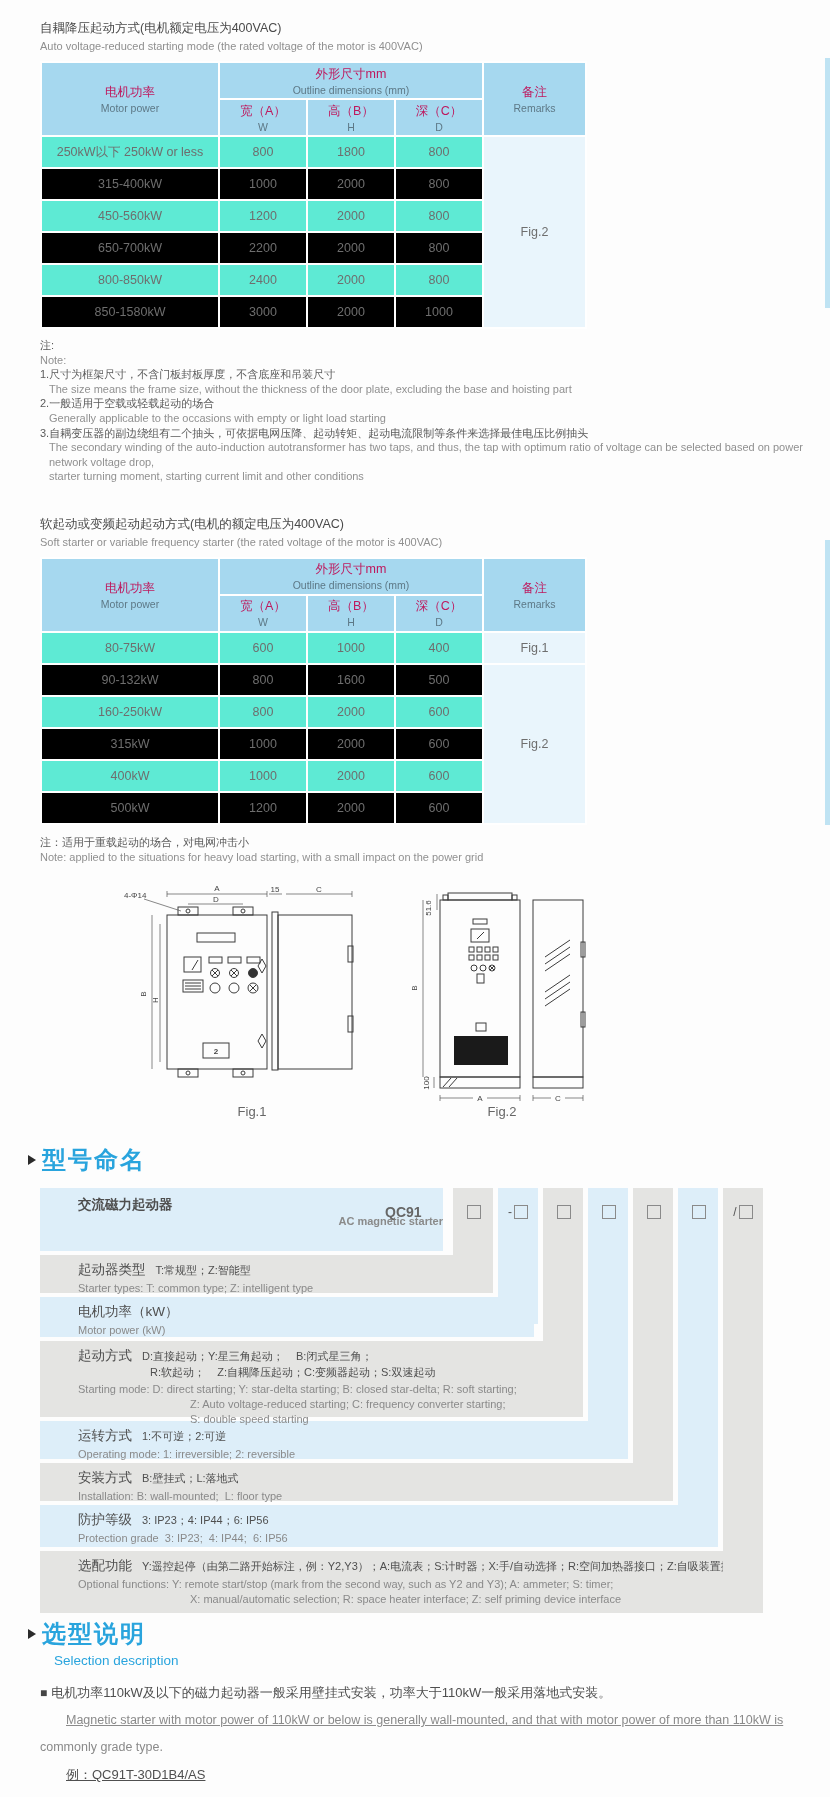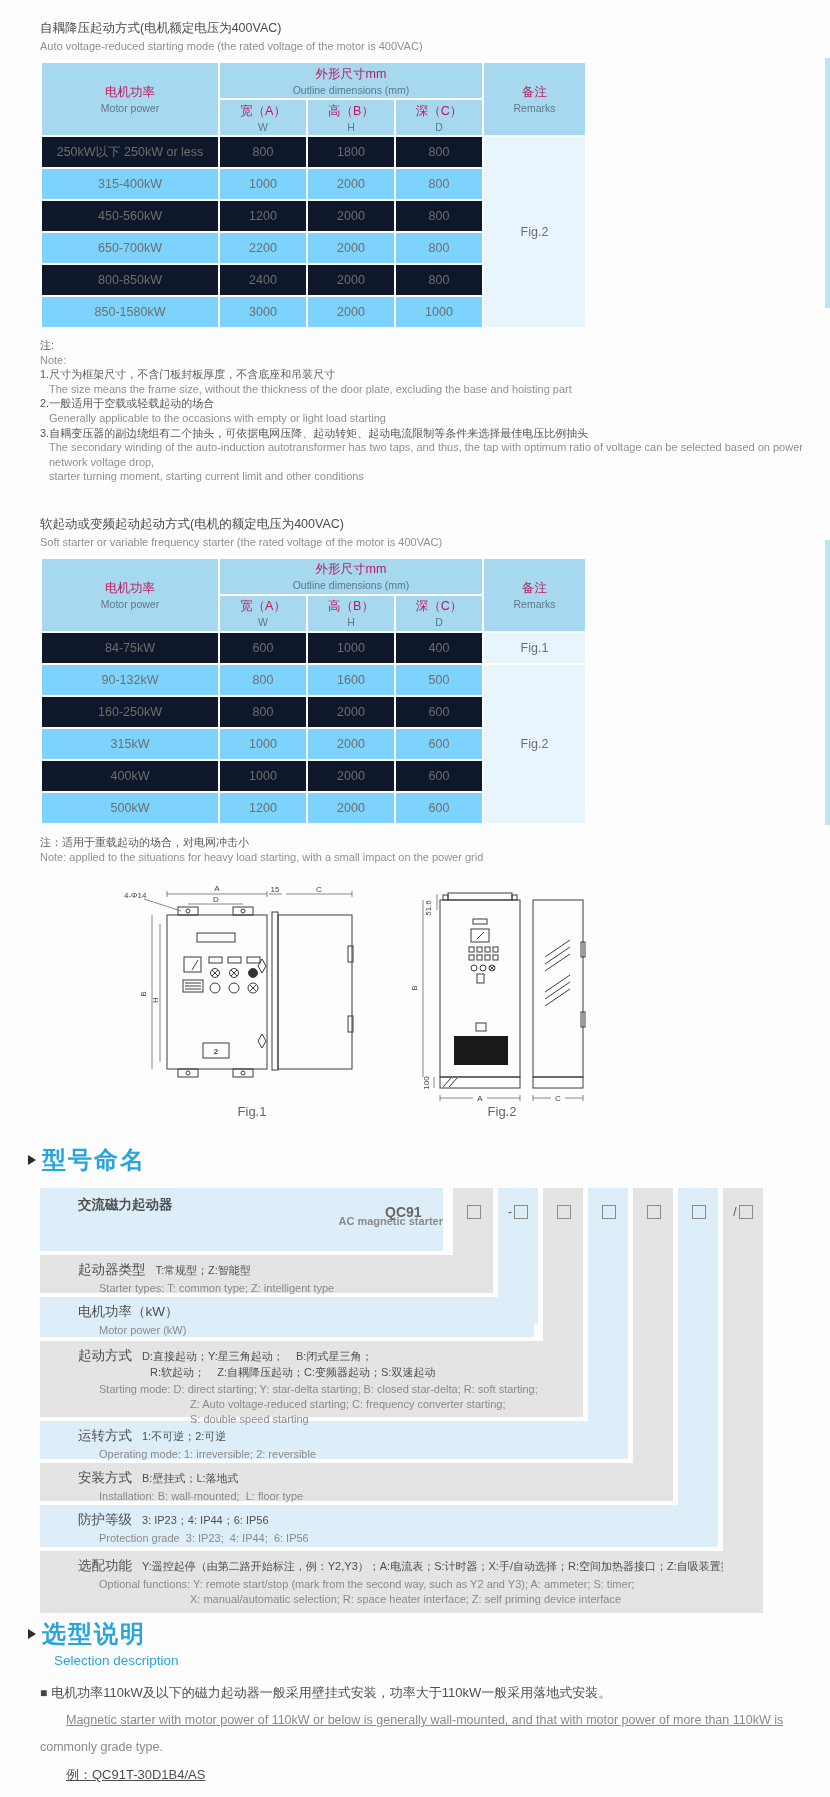--- a/index.html
+++ b/index.html
@@ -16,22 +16,22 @@
 
   table.dim-table{border-collapse:collapse;table-layout:fixed;width:545px;margin-top:9px;}
   .dim-table col.c1{width:178px}.dim-table col.c2{width:88px}.dim-table col.c3{width:88px}
   .dim-table col.c4{width:88px}.dim-table col.c5{width:103px}
   .dim-table th,.dim-table td{border:2px solid #fff;text-align:center;vertical-align:middle;
       font-weight:normal;padding:0;}
   .dim-table th{background:#a6d8ef;height:35px;}
   .hcn{font-size:12.5px;color:#be185d;}
   .hen{font-size:10.5px;color:#5d7886;margin-top:1px;}
   .dim-table td{font-size:12.5px;color:#6e6e6e;height:30px;}
-  tr.r-a td{background:#0f172a;}
-  tr.r-b td{background:#7dd3fc;}
+  tr.r-a td{background:#5eead4;}
+  tr.r-b td{background:#000000;}
   td.remark-cell{background:#e9f5fc !important;}
 
   .notes{margin-top:9px;font-size:11px;line-height:14.6px;}
   .note-cn{color:#5a5a5a;}
   .note-en{color:#909090;padding-left:9px;}
 
   .sec2{margin-top:32px;}
   .single-note{margin-top:10px;}
 
   .figures{margin-top:18px;}
@@ -57,21 +57,21 @@
   .mn-prod-cn{font-size:13.5px;color:#4f4f4f;padding:8px 0 0 38px;}
   .mn-prod-en{font-size:11px;color:#8a8a8a;padding:1px 0 0 38px;text-align:right;}
   .mn-code{position:absolute;left:345px;top:16px;font-size:14px;color:#666;}
   .box-slot{position:absolute;top:17px;width:40px;display:flex;align-items:center;justify-content:center;}
   .box-prefix{font-size:12px;color:#555;margin-right:2px;}
   .box-sq{width:12px;height:12px;border:1px solid #8a8a8a;display:inline-block;}
   .lline{padding:5px 0 0 38px;white-space:nowrap;}
   .ll{font-size:13.5px;color:#4f4f4f;margin-right:10px;}
   .lc{font-size:11px;color:#4f4f4f;white-space:pre;}
   .lc2{font-size:11px;color:#4f4f4f;white-space:pre;padding-left:110px;}
-  .le{font-size:11px;color:#8a8a8a;white-space:pre;padding-left:59px;margin-top:3px;}
+  .le{font-size:11px;color:#8a8a8a;white-space:pre;padding-left:38px;margin-top:3px;}
   .le.ind{padding-left:135px;margin-left:15px;}
   .r0{height:38px}.r1{height:40px}.r2{height:76px}.r3{height:38px}
   .r4{height:38px}.r5{height:42px}.r6{height:62px}
 
   .selection{margin-top:14px;}
   .sel-line{line-height:17px;margin-bottom:10px;}
   .sel-cn{font-size:13px;color:#4f4f4f;}
   .sel-bullet{color:#444;margin-right:4px;font-size:12px;}
   .sel-en{font-size:12.5px;color:#8a8a8a;}
   .ind26{padding-left:26px;text-decoration:underline;}
@@ -217,21 +217,21 @@
             <div class="hen">H</div>
           </th>
           <th>
             <div class="hcn">深（C）</div>
             <div class="hen">D</div>
           </th>
         </tr>
       </thead>
       <tbody>
         <tr class="r-a">
-          <td>84-75kW</td>
+          <td>80-75kW</td>
           <td>600</td>
           <td>1000</td>
           <td>400</td>
           <td class="remark-cell">Fig.1</td>
         </tr>
         <tr class="r-b">
           <td>90-132kW</td>
           <td>800</td>
           <td>1600</td>
           <td>500</td>

